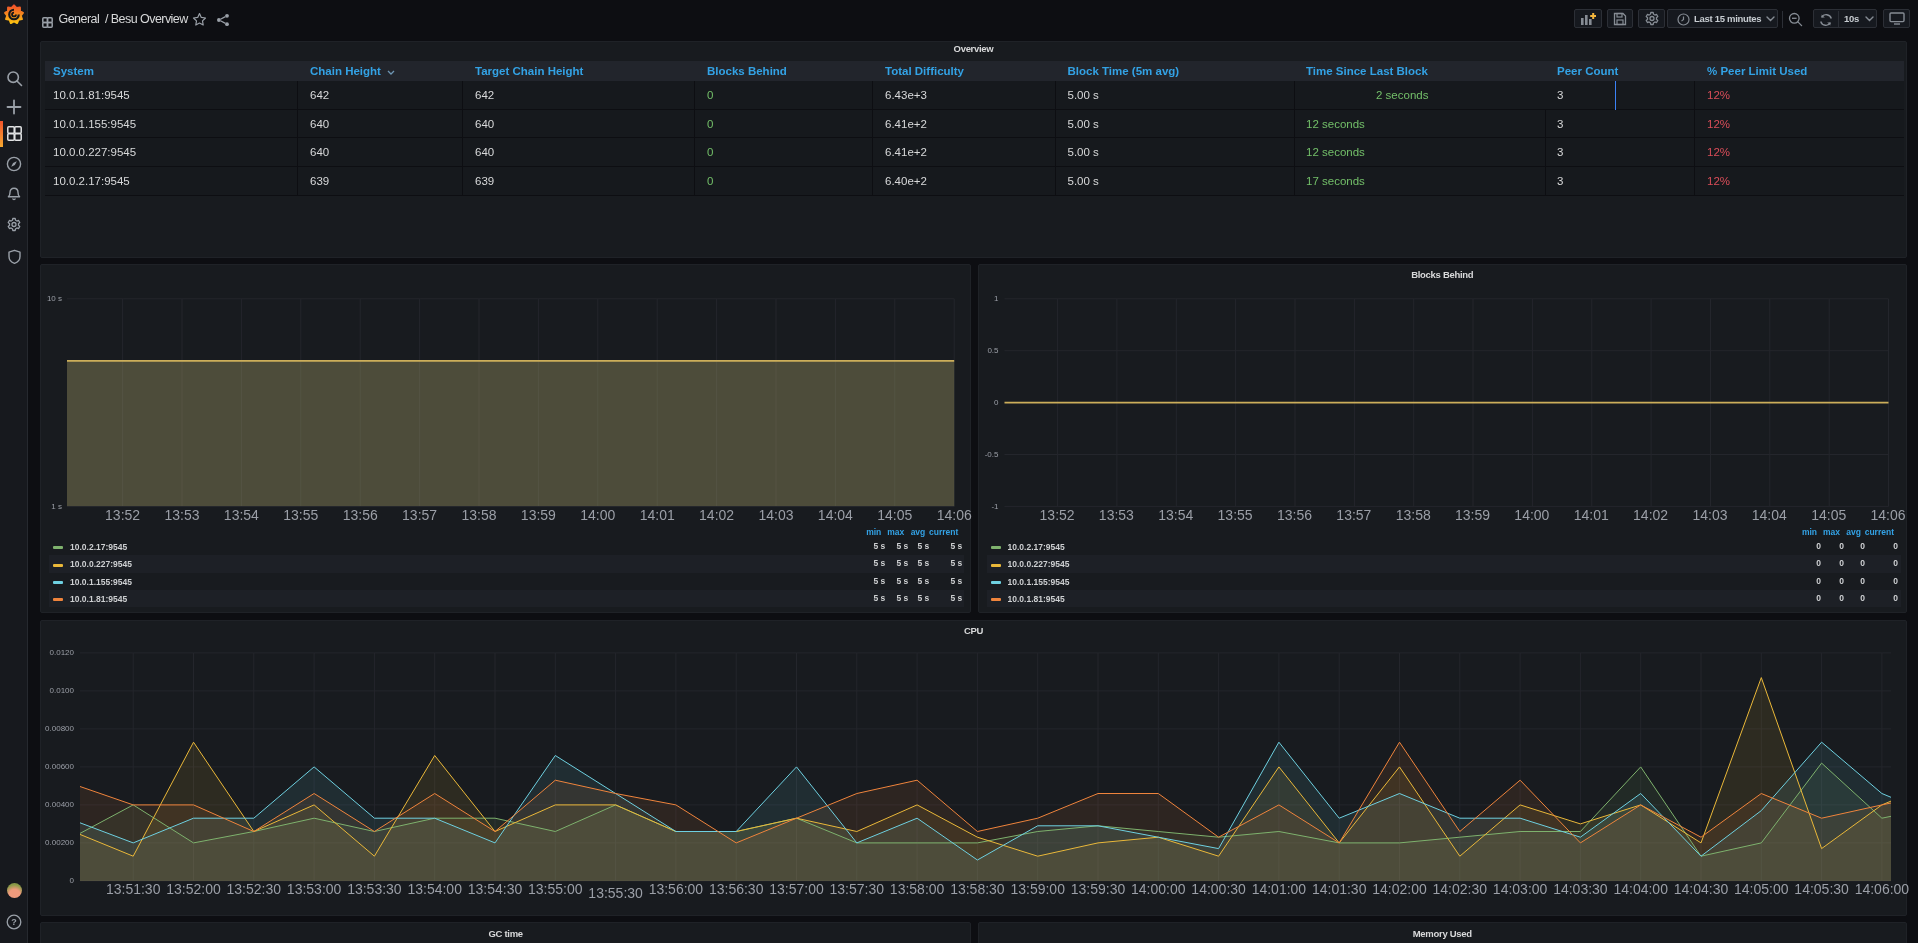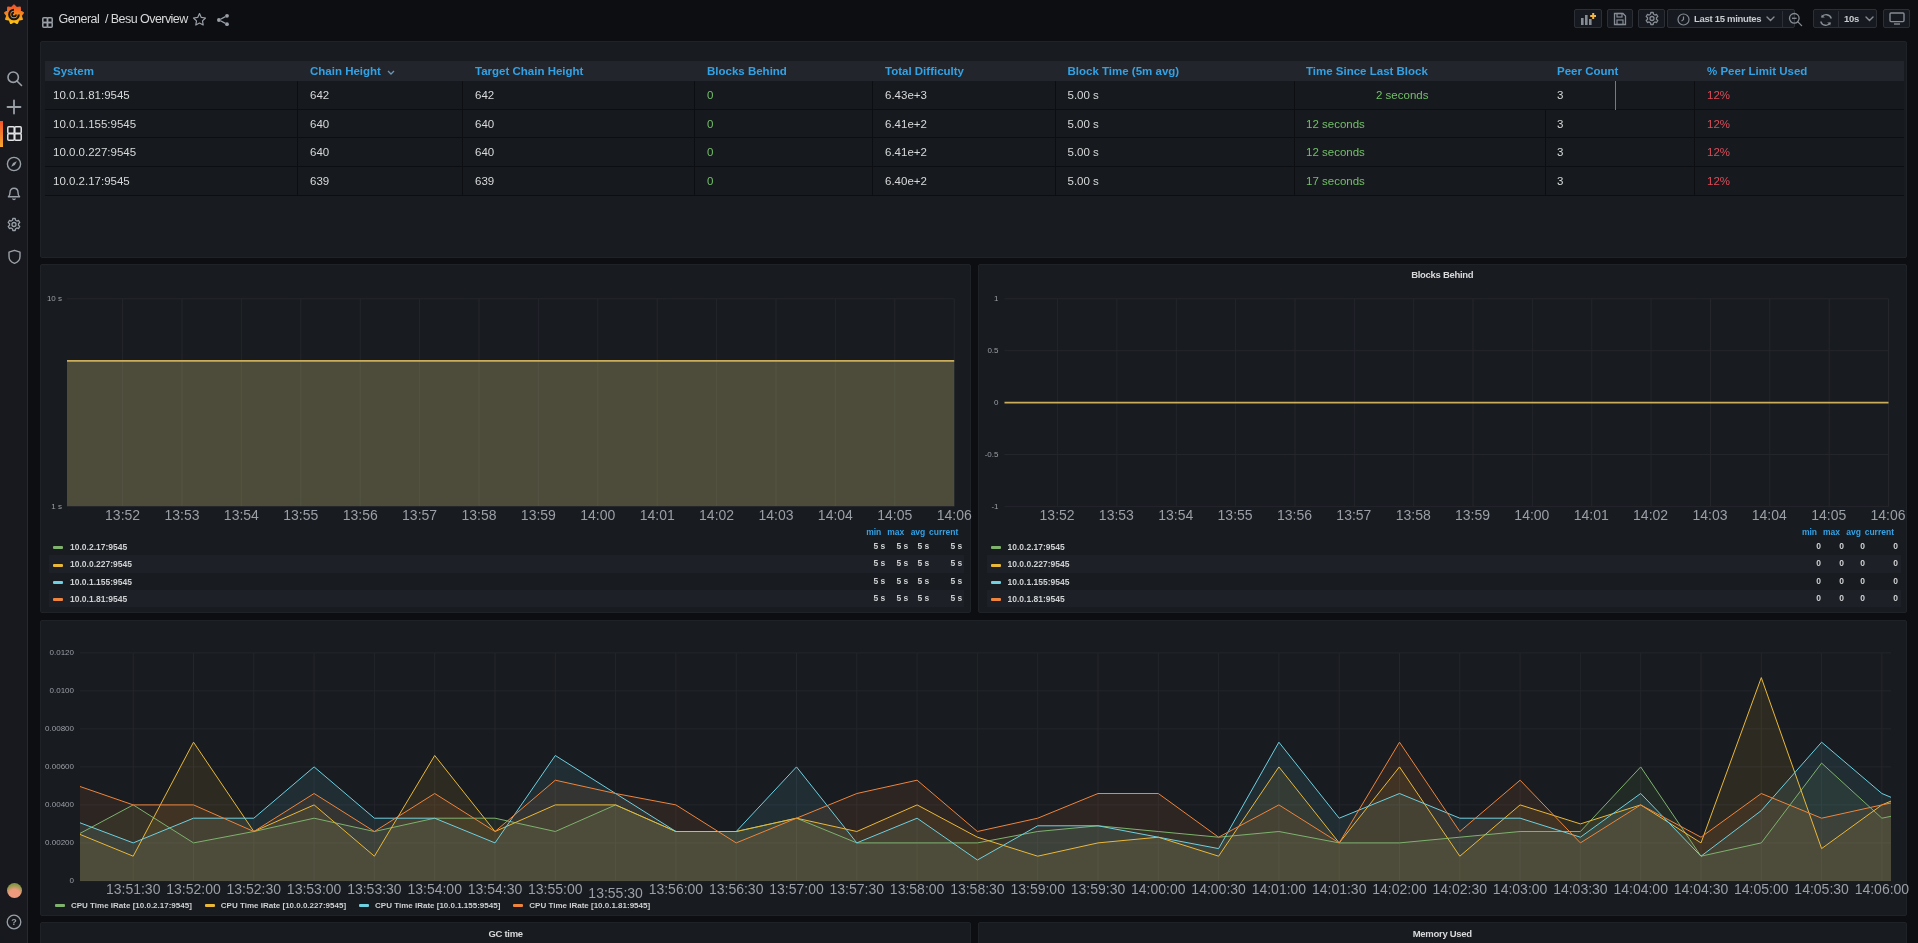--- a/index.html
+++ b/index.html
@@ -114,21 +114,21 @@
       <rect x="4" y="8" width="6" height="4.5" fill="none" stroke="#868c94" stroke-width="1.2"></rect>
       <rect x="4" y="1.5" width="5" height="3.5" fill="none" stroke="#868c94" stroke-width="1.2"></rect>
     </svg>
   </div>
 <div class="navbtn" style="left:1638px;width:27px">
     <svg width="16" height="15" viewBox="0 0 16 15" style="">
       <path d="M9.2 1.5h-2.4l-.34 1.74a5.3 5.3 0 0 0-1.36.79l-1.68-.58-1.2 2.08 1.34 1.16a5.4 5.4 0 0 0 0 1.62L2.22 9.47l1.2 2.08 1.68-.58c.41.33.87.6 1.36.79L6.8 13.5h2.4l.34-1.74a5.3 5.3 0 0 0 1.36-.79l1.68.58 1.2-2.08-1.34-1.16a5.4 5.4 0 0 0 0-1.62l1.34-1.16-1.2-2.08-1.68.58a5.3 5.3 0 0 0-1.36-.79z" fill="none" stroke="#868c94" stroke-width="1.3" stroke-linejoin="round"></path>
       <circle cx="8" cy="7.5" r="2" fill="none" stroke="#868c94" stroke-width="1.3"></circle>
     </svg>
   </div>
-<div class="navbtn" style="left:1667px;width:128px">
+<div class="navbtn" style="left:1667px;width:111px">
     <span style="position:absolute;left:9px;top:3px;display:flex">
       <svg width="13" height="13" viewBox="0 0 13 13" style="">
         <circle cx="6.5" cy="6.5" r="5.5" fill="none" stroke="#868c94" stroke-width="1.2"></circle>
         <path d="M6.5 3.6v2.9l-2 1.6" fill="none" stroke="#868c94" stroke-width="1.2"></path>
       </svg>
     </span>
     <span class="nbtext" style="position:absolute;left:26px;top:3px">Last 15 minutes</span>
     <span style="position:absolute;left:98px;top:6px;display:flex">
       <svg width="9" height="6" viewBox="0 0 9 6" style="">
         <path d="M1 1 L4.5 4.5 L8 1" fill="none" stroke="#868c94" stroke-width="1.4" stroke-linecap="round"></path>
@@ -157,20 +157,21 @@
       </svg>
     </span>
   </div>
 <div class="navbtn" style="left:1883px;width:27px">
     <svg width="16" height="13" viewBox="0 0 16 13" style="">
       <rect x="1" y="1" width="14" height="8.6" rx="1" fill="none" stroke="#868c94" stroke-width="1.4"></rect>
       <line x1="5" y1="12" x2="11" y2="12" stroke="#868c94" stroke-width="1.4"></line>
     </svg>
   </div>
 <div class="panel" style="left:40px;top:41px;width:1867px;height:216.5px">
+    <div class="ptitle" style="top:0.5px">Overview</div>
     <div class="tbl">
       <div class="thead">
         <div class="th" style="left:0.0px;width:253px;padding-left:8px">System</div>
         <div class="th" style="left:253.0px;width:165px;padding-left:12px">Chain Height<svg width="8" height="5" viewBox="0 0 8 5" style="margin-left:6px">
             <path d="M1 1 L4 4 L7 1" fill="none" stroke="#6e96b3" stroke-width="1.3"></path>
           </svg></div>
         <div class="th" style="left:418.0px;width:232px;padding-left:12px">Target Chain Height</div>
         <div class="th" style="left:650.0px;width:178px;padding-left:12px">Blocks Behind</div>
         <div class="th" style="left:828.0px;width:182.5px;padding-left:12px">Total Difficulty</div>
         <div class="th" style="left:1010.5px;width:239.5px;padding-left:12px">Block Time (5m avg)</div>
@@ -323,20 +324,21 @@
     <div class="lghd" style="left:778.5px;width:60px;top:262.7px">min</div>
     <div class="lghd" style="left:801.5px;width:60px;top:262.7px">max</div>
     <div class="lghd" style="left:822.5px;width:60px;top:262.7px">avg</div>
     <div class="lghd" style="left:855.5px;width:60px;top:262.7px">current</div>
     <div class="lgrow" style="background:transparent;top:273.5px;width:914px"><span class="dash" style="background:#7EB26D"></span><span class="lglab">10.0.2.17:9545</span><span class="lgval" style="left:774.5px;width:60px">0</span><span class="lgval" style="left:797.5px;width:60px">0</span><span class="lgval" style="left:818.5px;width:60px">0</span><span class="lgval" style="left:851.5px;width:60px">0</span></div>
     <div class="lgrow" style="background:#1d2026;top:290.8px;width:914px"><span class="dash" style="background:#EAB839"></span><span class="lglab">10.0.0.227:9545</span><span class="lgval" style="left:774.5px;width:60px">0</span><span class="lgval" style="left:797.5px;width:60px">0</span><span class="lgval" style="left:818.5px;width:60px">0</span><span class="lgval" style="left:851.5px;width:60px">0</span></div>
     <div class="lgrow" style="background:transparent;top:308.1px;width:914px"><span class="dash" style="background:#6ED0E0"></span><span class="lglab">10.0.1.155:9545</span><span class="lgval" style="left:774.5px;width:60px">0</span><span class="lgval" style="left:797.5px;width:60px">0</span><span class="lgval" style="left:818.5px;width:60px">0</span><span class="lgval" style="left:851.5px;width:60px">0</span></div>
     <div class="lgrow" style="background:#1d2026;top:325.4px;width:914px"><span class="dash" style="background:#EF843C"></span><span class="lglab">10.0.1.81:9545</span><span class="lgval" style="left:774.5px;width:60px">0</span><span class="lgval" style="left:797.5px;width:60px">0</span><span class="lgval" style="left:818.5px;width:60px">0</span><span class="lgval" style="left:851.5px;width:60px">0</span></div>
   </div>
 <div class="panel" style="left:40px;top:619.5px;width:1867px;height:296.5px">
+    <div class="ptitle" style="top:4.5px">CPU</div>
     <svg width="1867" height="296" style="position:absolute;left:0;top:0">
       <line x1="39" y1="31.9" x2="1850" y2="31.9" stroke="#24262c"></line>
       <line x1="39" y1="69.9" x2="1850" y2="69.9" stroke="#24262c"></line>
       <line x1="39" y1="107.9" x2="1850" y2="107.9" stroke="#24262c"></line>
       <line x1="39" y1="145.9" x2="1850" y2="145.9" stroke="#24262c"></line>
       <line x1="39" y1="183.9" x2="1850" y2="183.9" stroke="#24262c"></line>
       <line x1="39" y1="221.9" x2="1850" y2="221.9" stroke="#24262c"></line>
       <line x1="39" y1="259.9" x2="1850" y2="259.9" stroke="#24262c"></line>
       <line x1="92.2" y1="31.9" x2="92.2" y2="259.9" stroke="#24262c" stroke-width="1"></line>
       <line x1="152.5" y1="31.9" x2="152.5" y2="259.9" stroke="#24262c" stroke-width="1"></line>
@@ -407,28 +409,18 @@
     <div class="xt" style="left:1298.2px;top:268.5px">14:01:30</div>
     <div class="xt" style="left:1358.5px;top:268.5px">14:02:00</div>
     <div class="xt" style="left:1418.8px;top:268.5px">14:02:30</div>
     <div class="xt" style="left:1479.1px;top:268.5px">14:03:00</div>
     <div class="xt" style="left:1539.4px;top:268.5px">14:03:30</div>
     <div class="xt" style="left:1599.7px;top:268.5px">14:04:00</div>
     <div class="xt" style="left:1660.0px;top:268.5px">14:04:30</div>
     <div class="xt" style="left:1720.3px;top:268.5px">14:05:00</div>
     <div class="xt" style="left:1780.6px;top:268.5px">14:05:30</div>
     <div class="xt" style="left:1840.9px;top:268.5px">14:06:00</div>
-    <div style="position:absolute;left:14px;top:277px;height:15px;display:flex;align-items:center;white-space:nowrap">
-      <span class="dash" style="background:#7EB26D;margin-left:0"></span>
-      <span style="font-size:8px;font-weight:bold;color:#ced0d2;margin:0 13px 0 6px">CPU Time IRate [10.0.2.17:9545]</span>
-      <span class="dash" style="background:#EAB839;margin-left:0"></span>
-      <span style="font-size:8px;font-weight:bold;color:#ced0d2;margin:0 13px 0 6px">CPU Time IRate [10.0.0.227:9545]</span>
-      <span class="dash" style="background:#6ED0E0;margin-left:0"></span>
-      <span style="font-size:8px;font-weight:bold;color:#ced0d2;margin:0 13px 0 6px">CPU Time IRate [10.0.1.155:9545]</span>
-      <span class="dash" style="background:#EF843C;margin-left:0"></span>
-      <span style="font-size:8px;font-weight:bold;color:#ced0d2;margin:0 13px 0 6px">CPU Time IRate [10.0.1.81:9545]</span>
-    </div>
   </div>
 <div class="panel" style="left:40px;top:922px;width:931.3px;height:40px">
     <div class="ptitle" style="top:4.5px">GC time</div>
   </div>
 <div class="panel" style="left:977.5px;top:922px;width:929.5px;height:40px">
     <div class="ptitle" style="top:4.5px">Memory Used</div>
   </div>
 </body></html>

